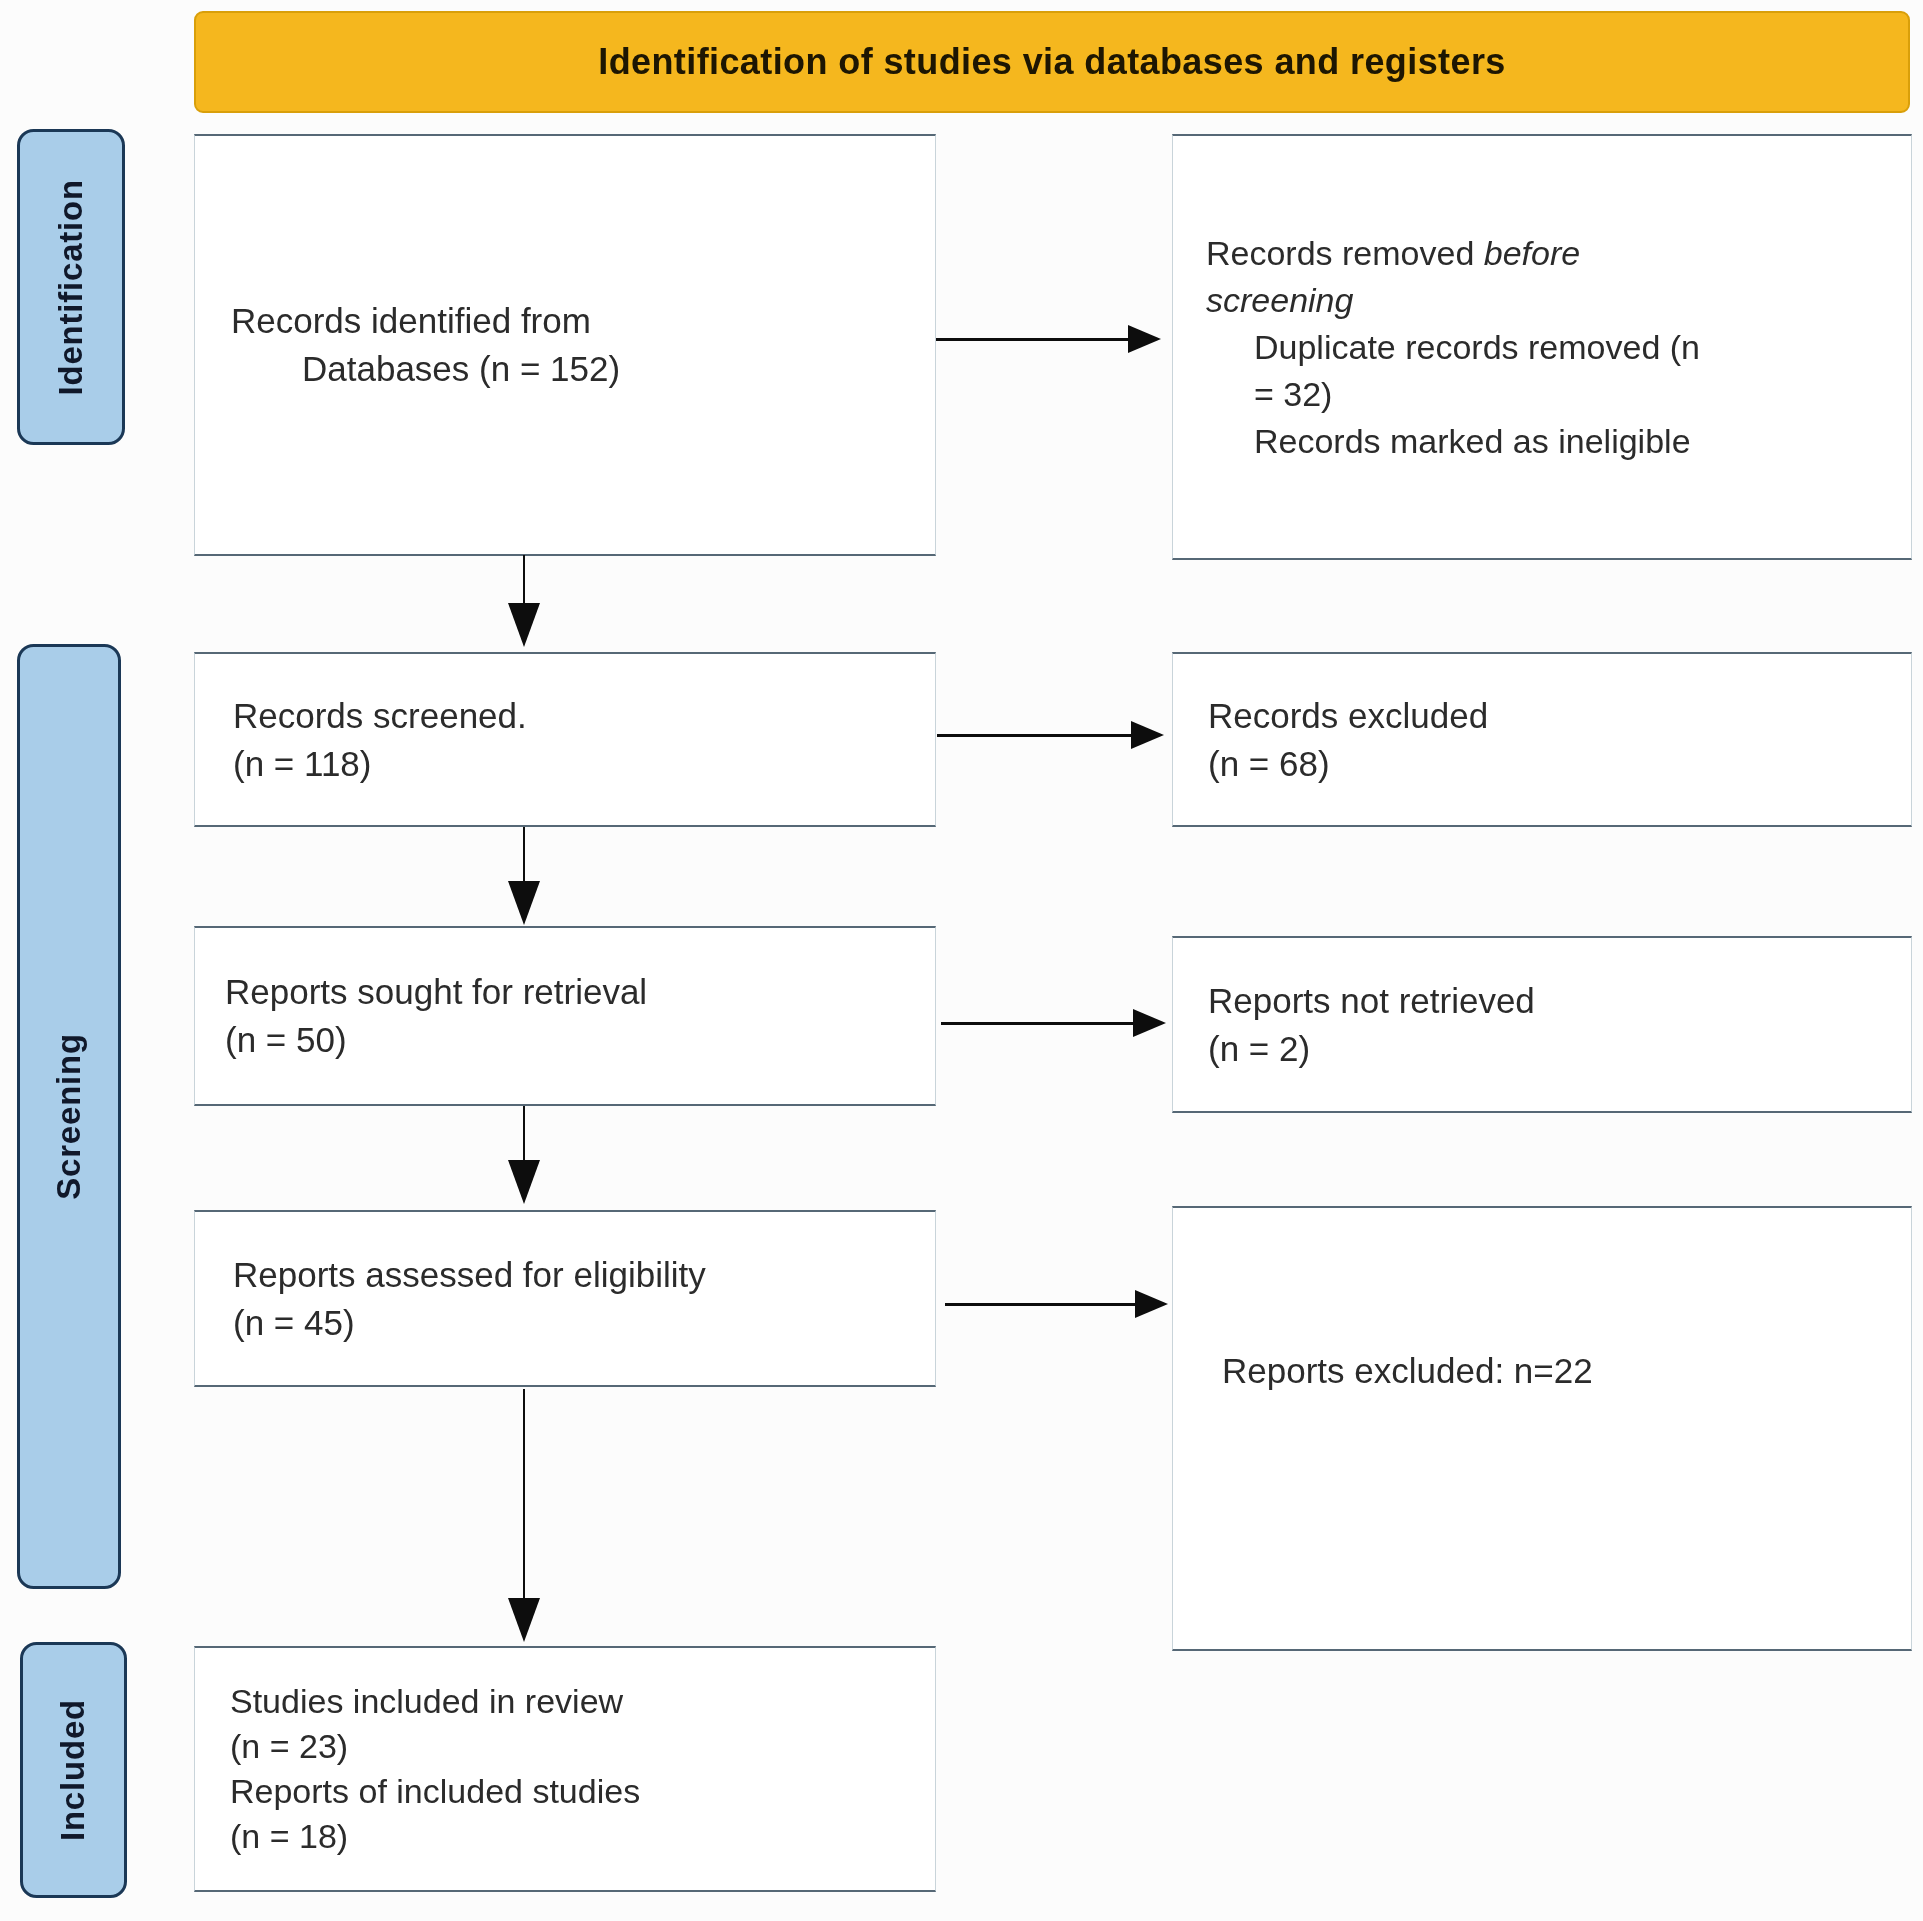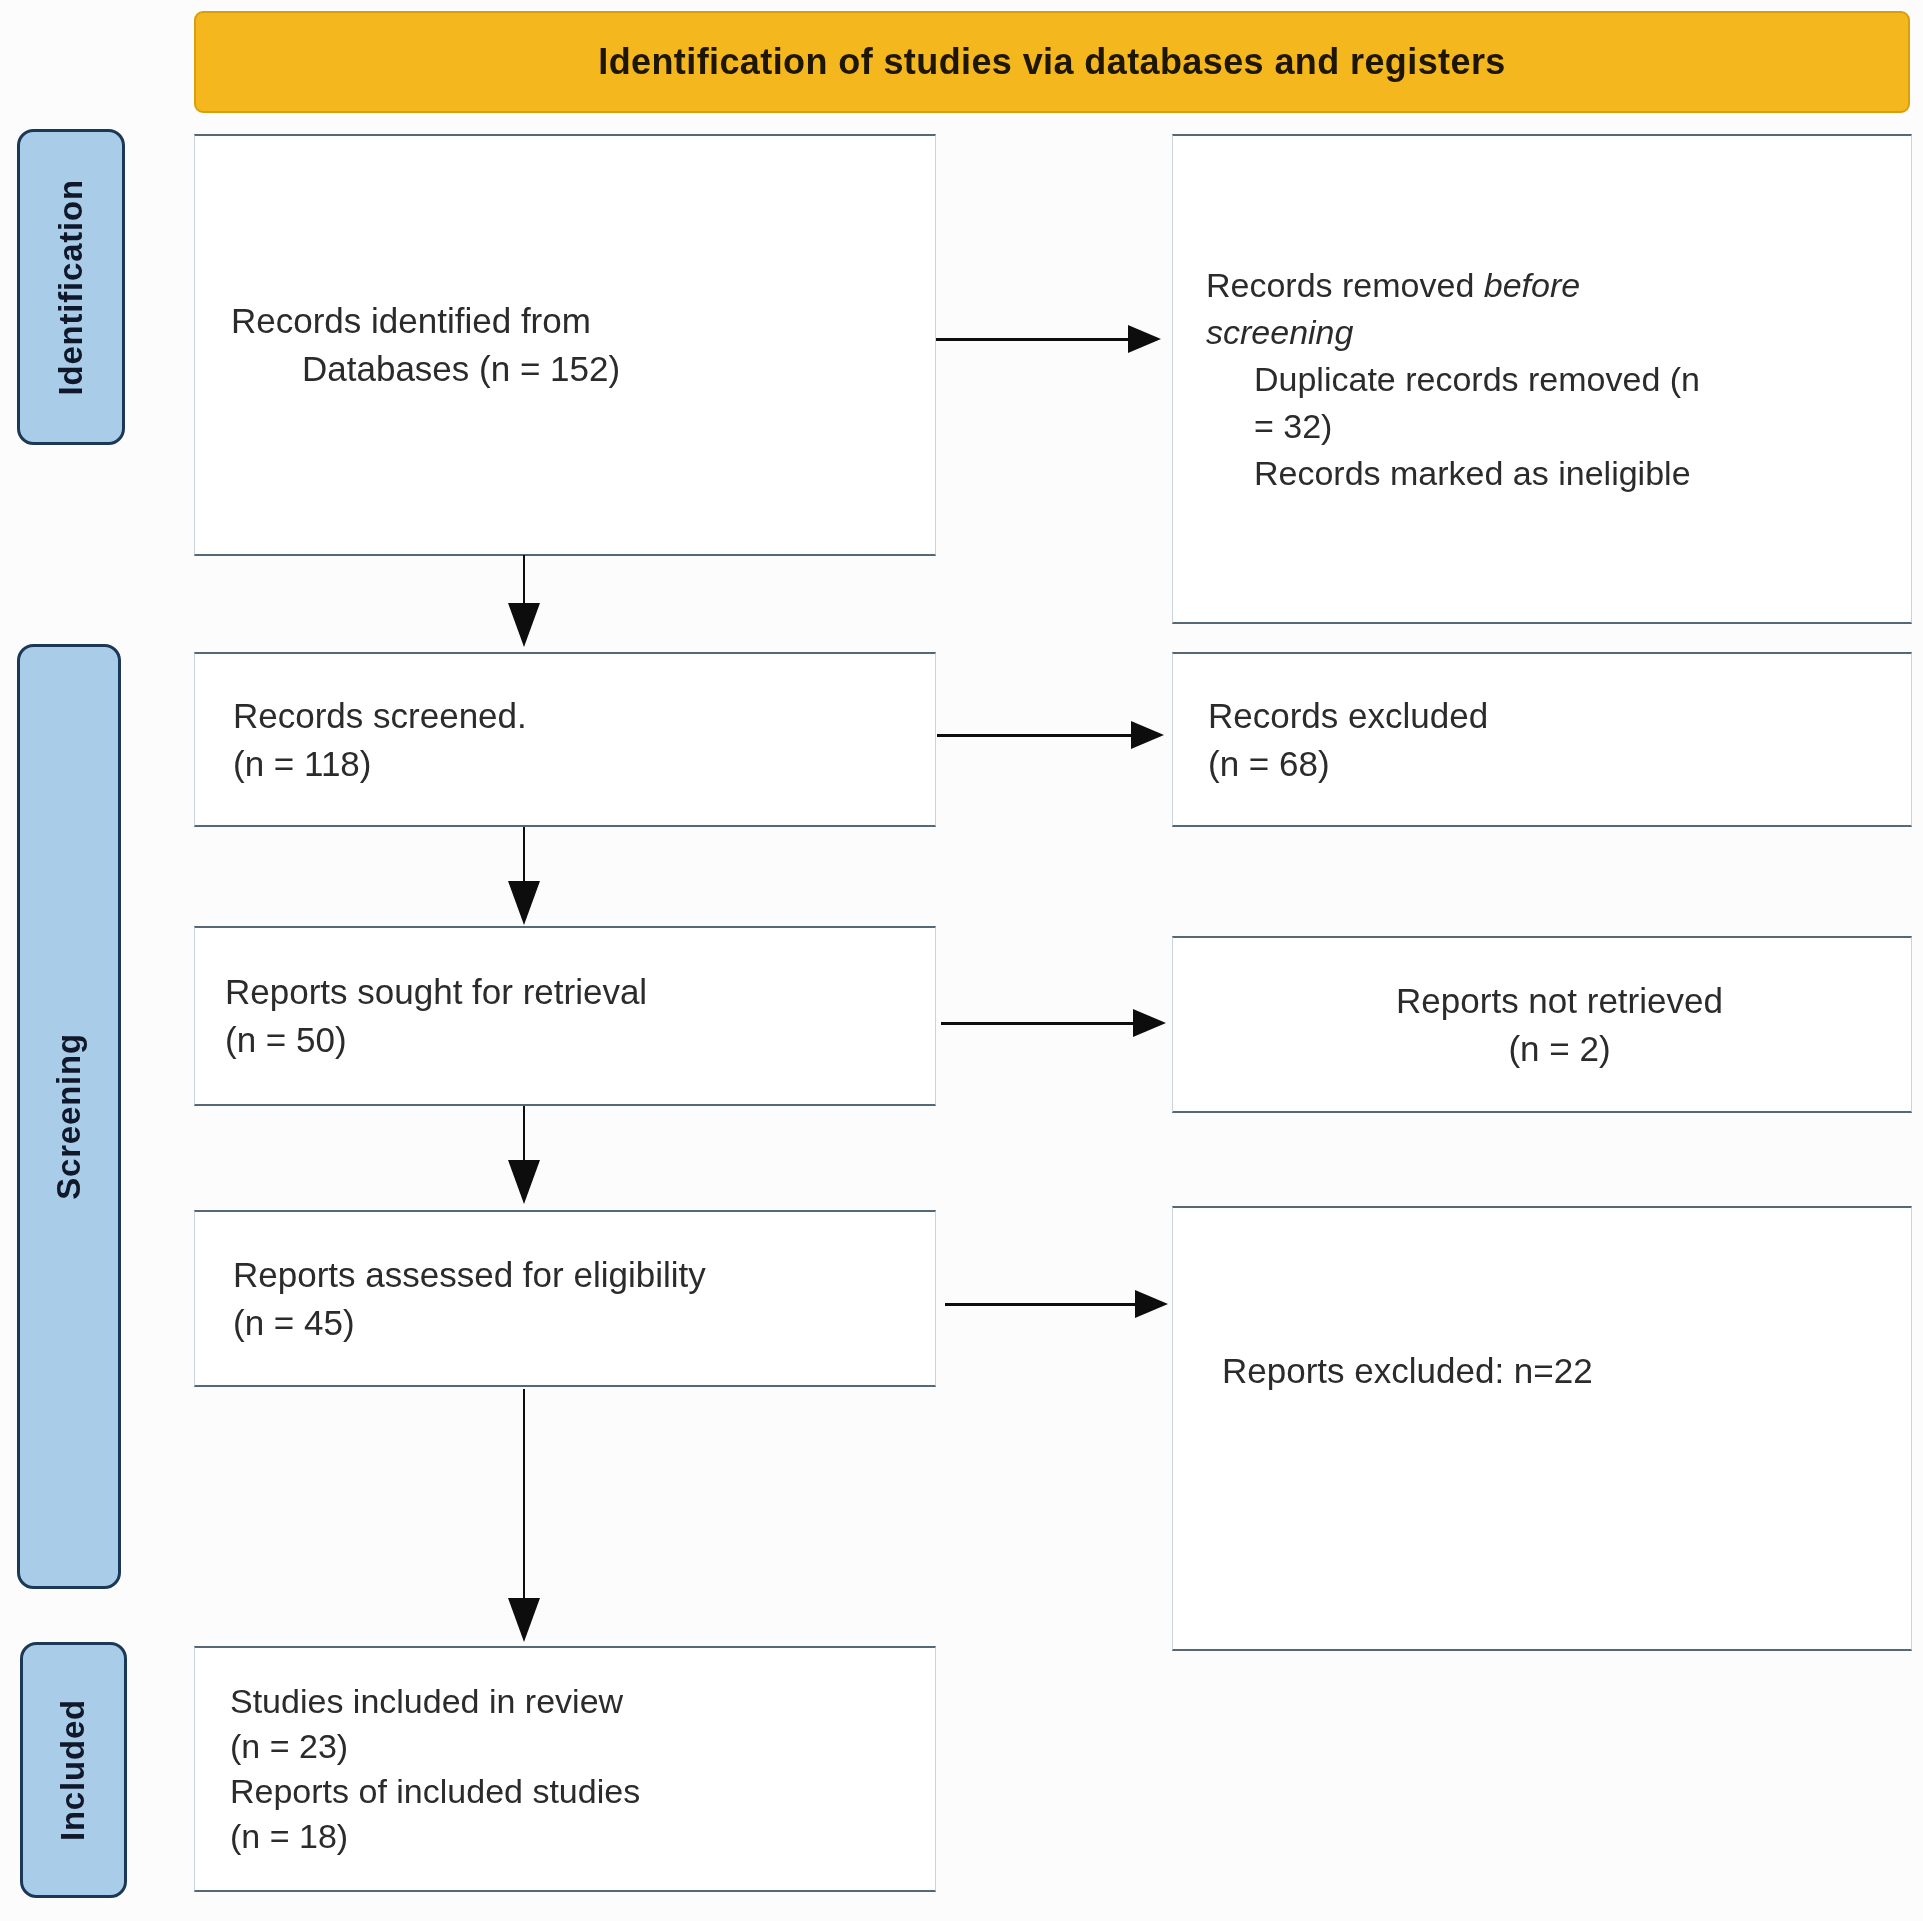--- a/index.html
+++ b/index.html
@@ -55,24 +55,24 @@
     display:flex;flex-direction:column;justify-content:center;
     font-size:35px;line-height:48px;
   }
   .box .bline{white-space:nowrap;}
   .f1{left:194px;top:134px;width:742px;height:422px;padding-left:36px;}
   .f1 .indent1{margin-left:71px;}
   .f2{left:194px;top:652px;width:742px;height:175px;padding-left:38px;}
   .f3{left:194px;top:926px;width:742px;height:180px;padding-left:30px;}
   .f4{left:194px;top:1210px;width:742px;height:177px;padding-left:38px;}
   .f5{left:194px;top:1646px;width:742px;height:246px;padding-left:35px;font-size:34px;line-height:45px;}
-  .r1{left:1172px;top:134px;width:740px;height:490px;padding-left:33px;font-size:34px;line-height:47px;}
+  .r1{left:1172px;top:134px;width:740px;height:426px;padding-left:33px;font-size:34px;line-height:47px;}
   .r1 .ind{margin-left:48px;}
   .r2{left:1172px;top:652px;width:740px;height:175px;padding-left:35px;}
-  .r3{left:1172px;top:936px;width:740px;height:177px;padding-left:35px;align-items:center;}
+  .r3{left:1172px;top:936px;width:740px;height:177px;padding-left:35px;}
   .r4{left:1172px;top:1206px;width:740px;height:445px;padding-left:49px;justify-content:flex-start;padding-top:139px;}
   
   .vstem{position:absolute;width:2.3px;background:var(--arrow);}
   .vhead{position:absolute;width:0;height:0;border-left:16.5px solid transparent;border-right:16.5px solid transparent;border-top:44px solid var(--arrow);}
   .hstem{position:absolute;height:3px;background:var(--arrow);}
   .hhead{position:absolute;width:0;height:0;border-top:14.3px solid transparent;border-bottom:14.3px solid transparent;border-left:33px solid var(--arrow);}
   i{font-style:italic;}
 </style>
 </head>
 <body>

